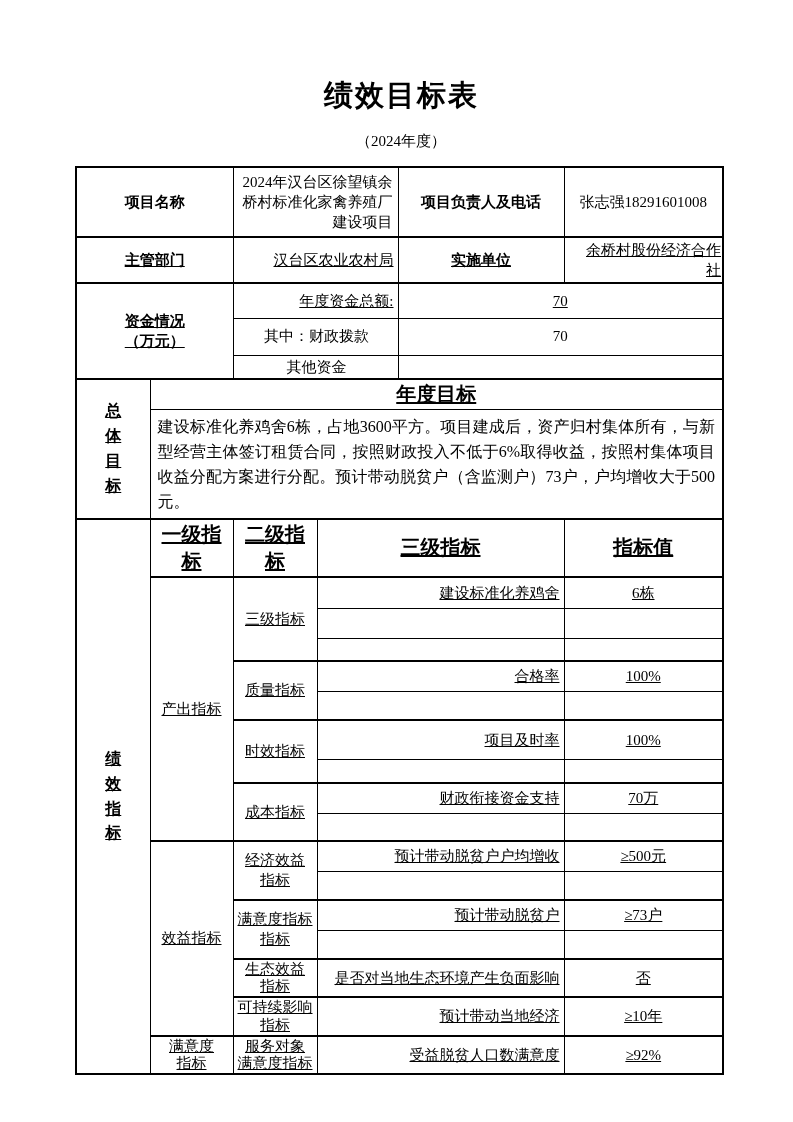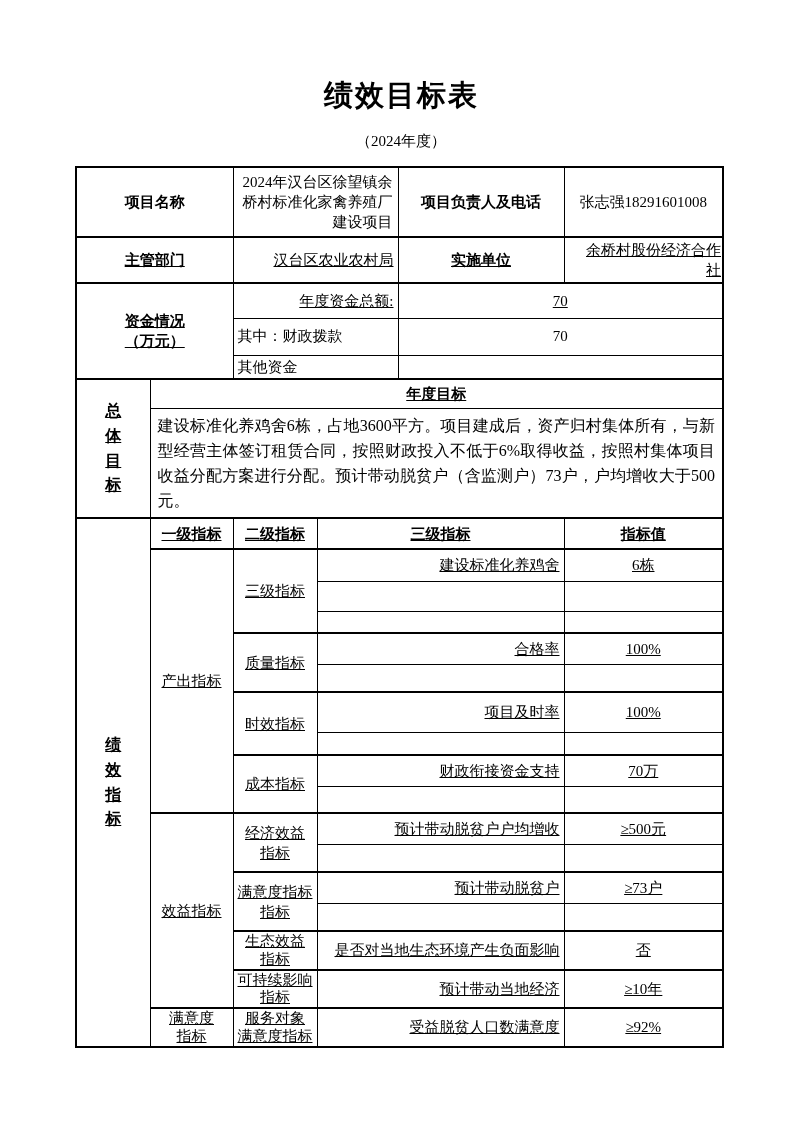--- a/index.html
+++ b/index.html
@@ -27,33 +27,33 @@
   td{
     border:1px solid #000;
     padding:1px 4px;
     vertical-align:middle;
     overflow:hidden;
     line-height:1.35;
   }
   .b{font-weight:bold;}
   .tc{text-align:center;}
   .tl{text-align:right;}
-  .tr2{text-align:left;padding-right:2px;}
+  .tr2{text-align:center;padding-right:2px;}
   .preline{white-space:pre-line;}
   .bt2 td{border-top:2px solid #000;text-decoration:underline;}
   .vstack{
     width:1.1em;margin:0 auto;word-break:break-all;
     line-height:1.55;text-align:center;font-weight:bold;font-size:16px;
   }
   .goaltext{
     text-align:justify;font-size:16px;line-height:25px;padding:4px 7px;margin-left:32px;
   }
   .projname{line-height:20px;padding:2px 5px;}
   .lvl3{padding-left:6px;}
-  .hdr{font-size:15px;margin-left:44px;}
+  .hdr{font-size:20px;margin-left:44px;}
 </style>
 </head>
 <body>
 
 <div class="page">
   <h1 class="title">绩效目标表</h1>
   <div class="subtitle">（2024年度）</div>
 
   <table class="main">
     <colgroup>

